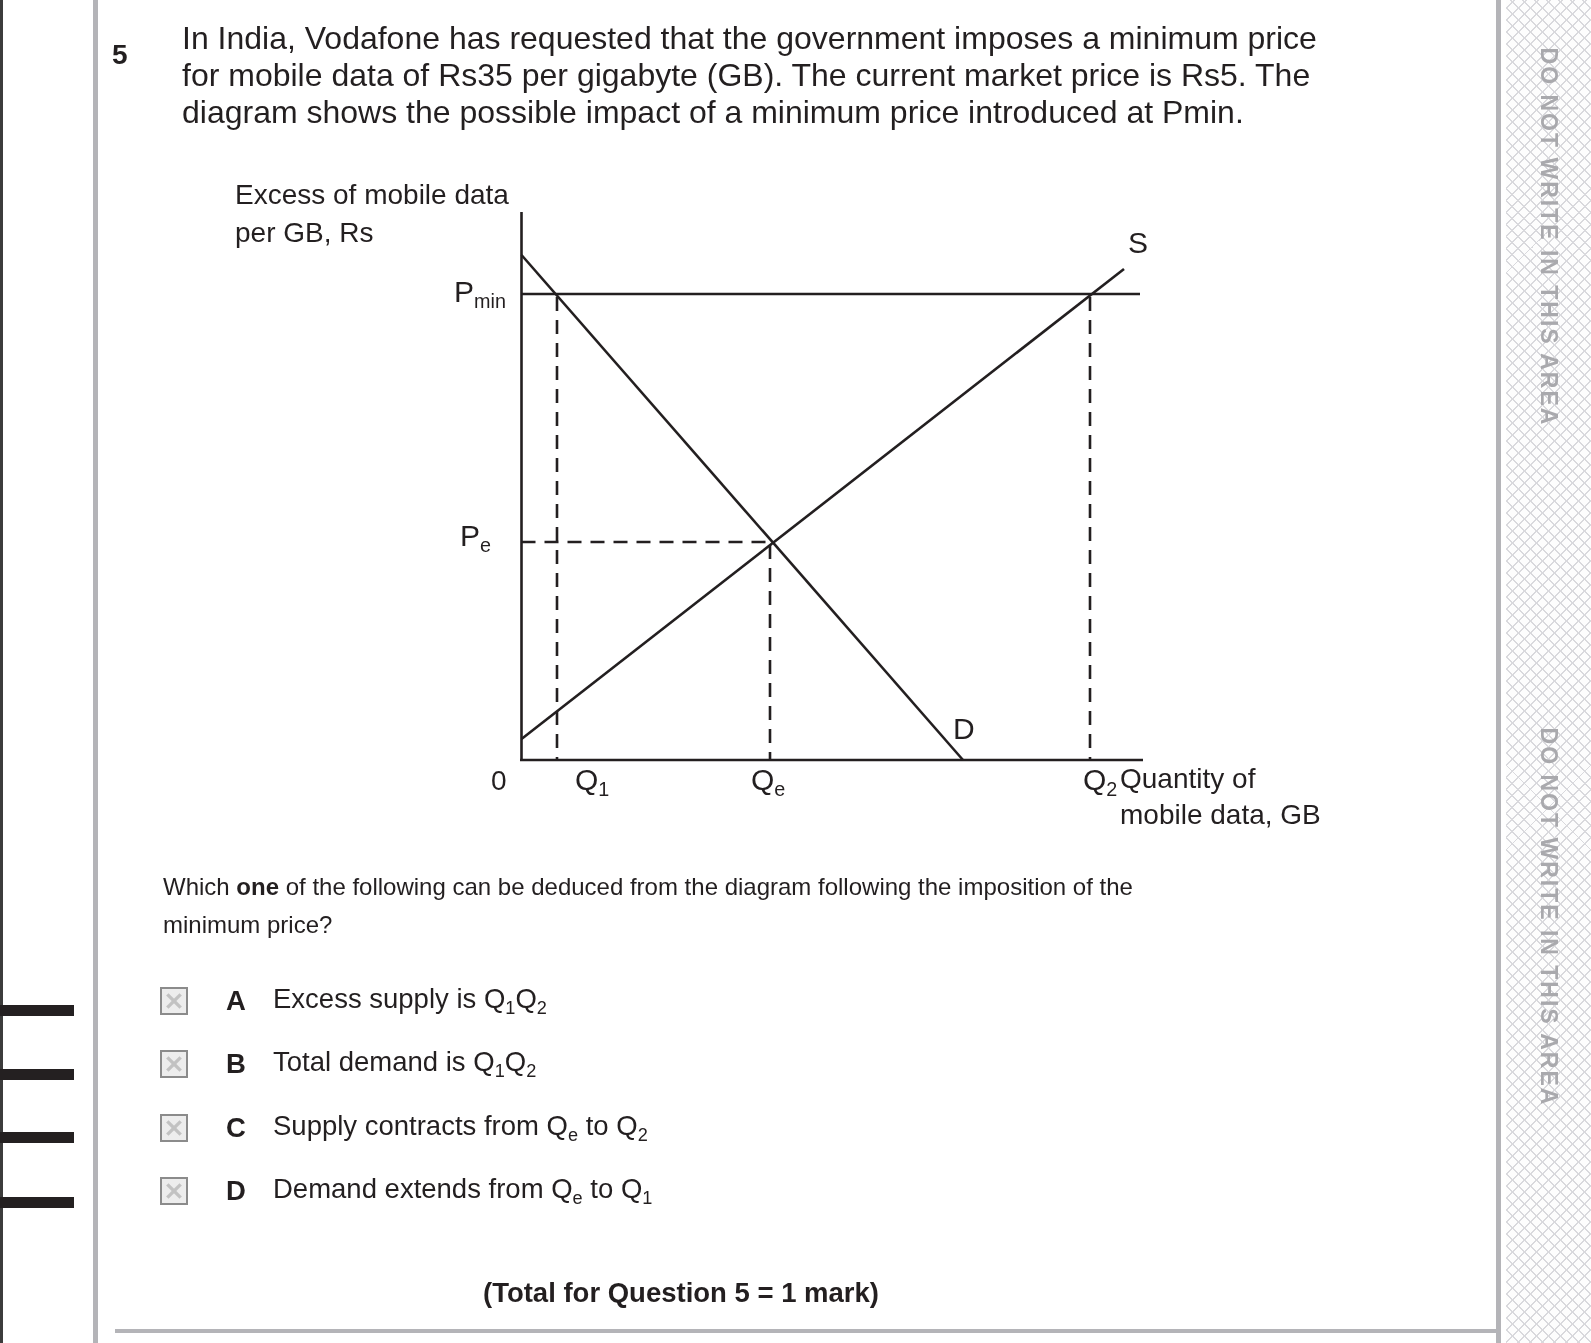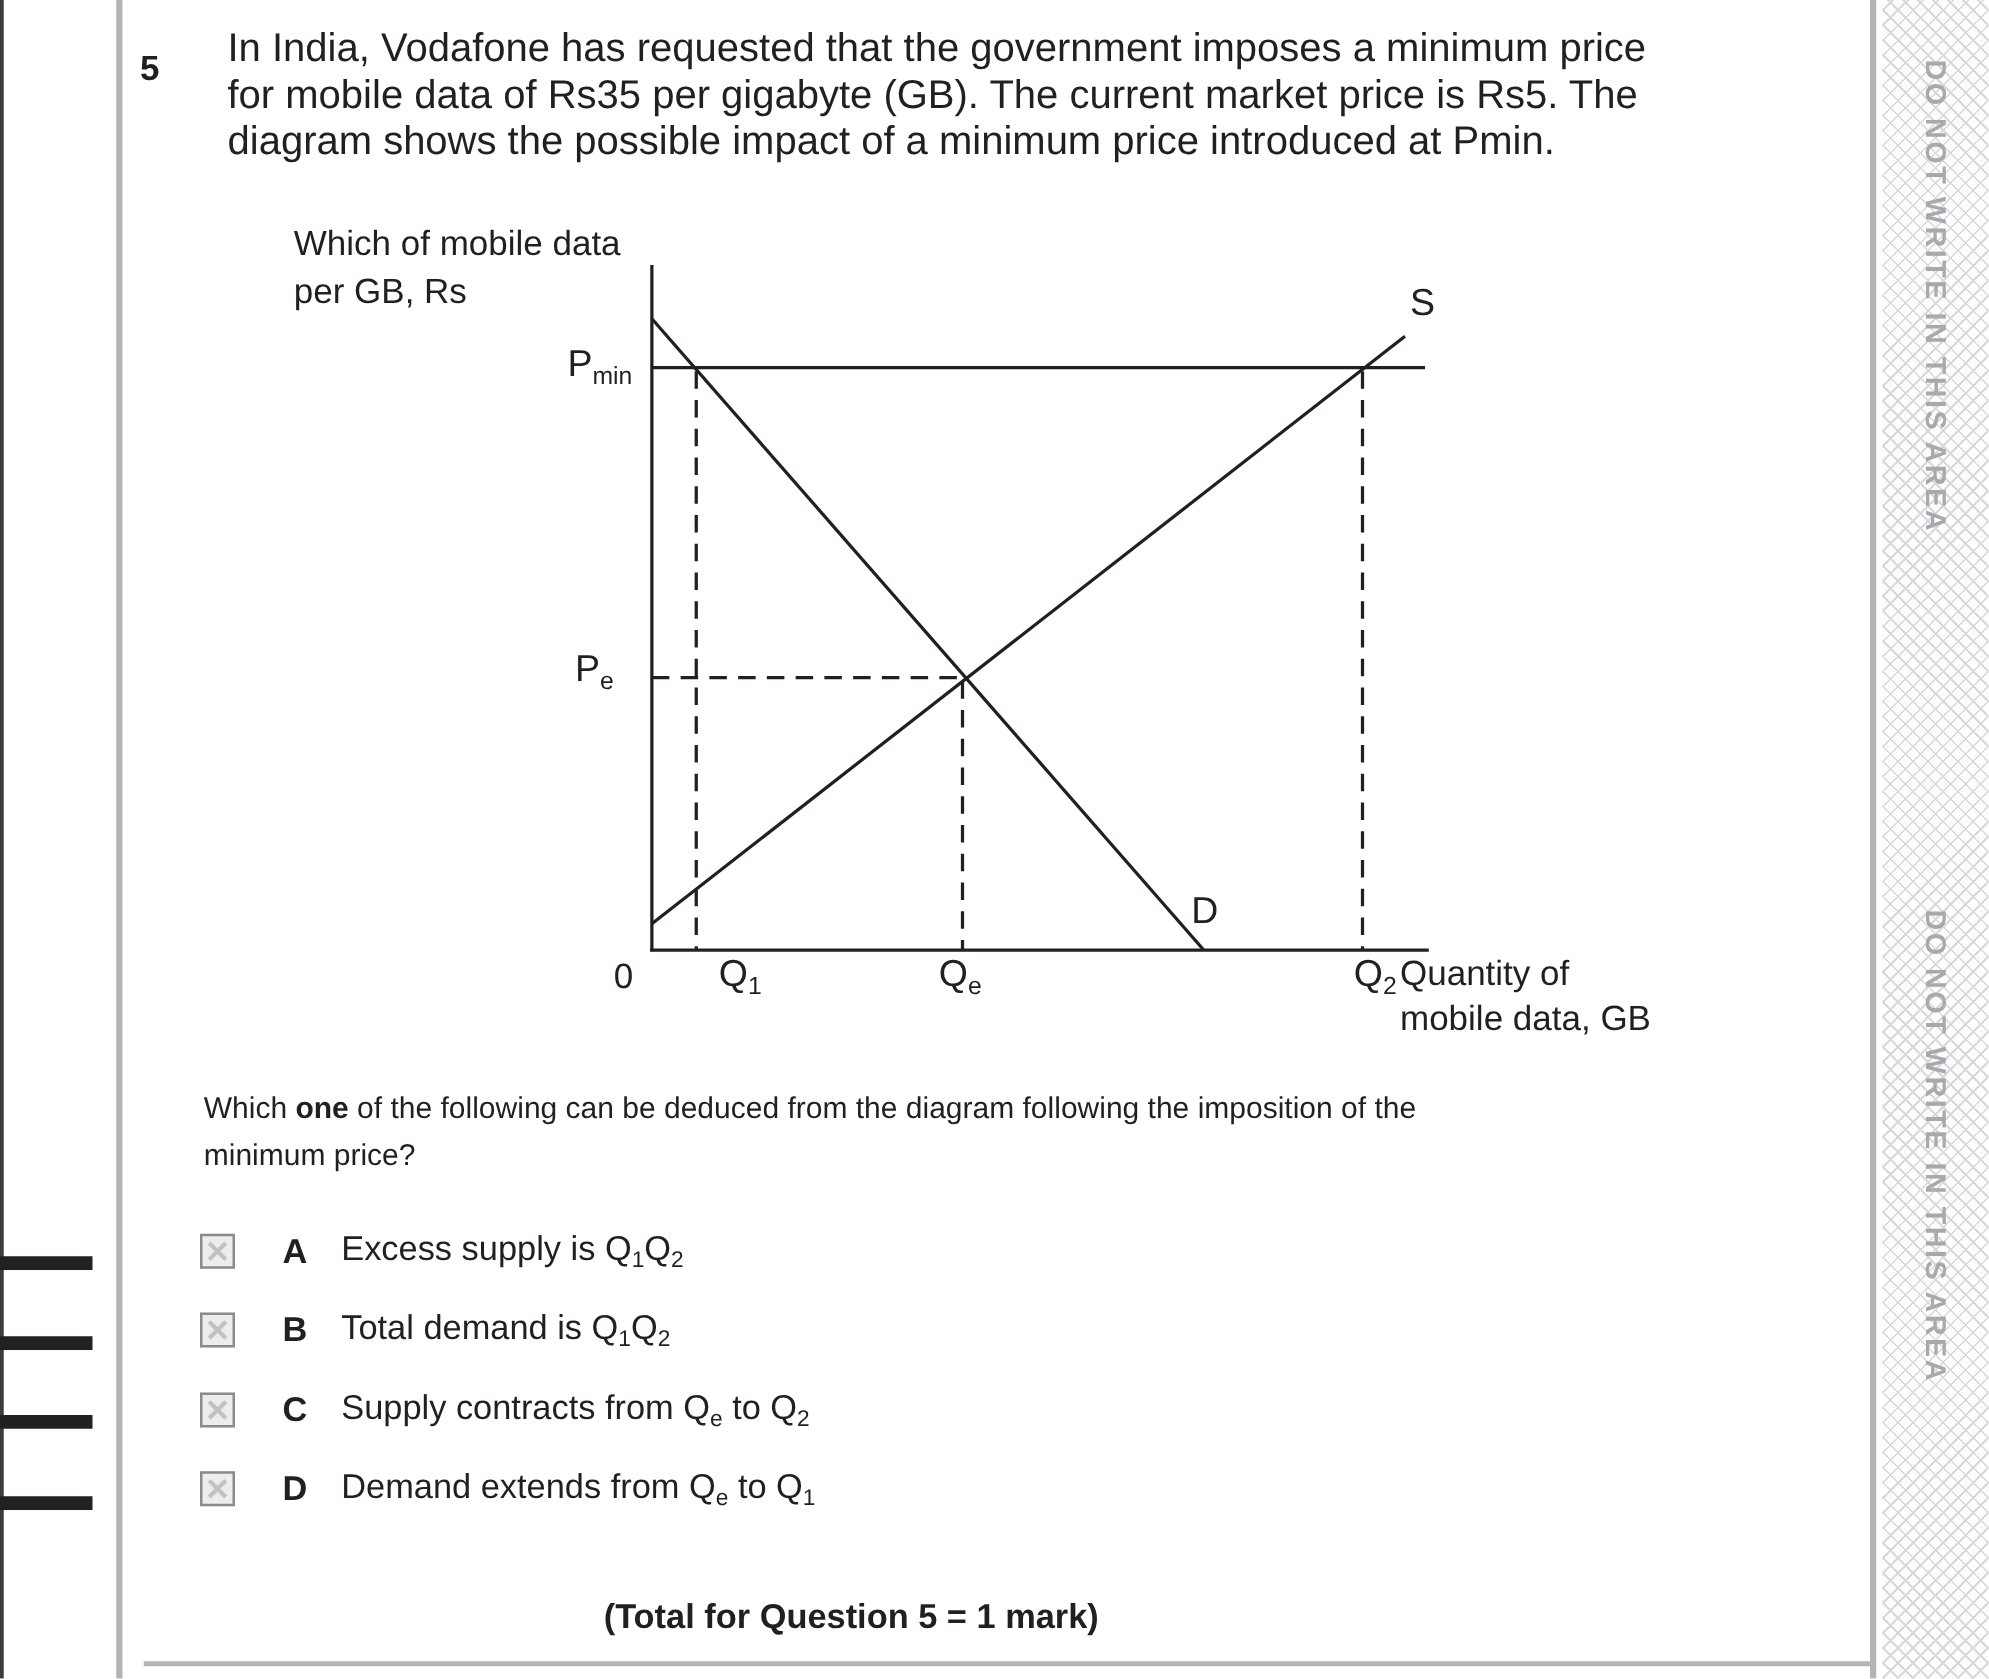--- a/index.html
+++ b/index.html
@@ -90,21 +90,21 @@
         <line x1="521.5" y1="255" x2="963" y2="760"></line>
         <line x1="521.5" y1="739" x2="1124" y2="269"></line>
         <line x1="521.5" y1="542" x2="768" y2="542" stroke-dasharray="14 9"></line>
         <line x1="557" y1="297" x2="557" y2="760" stroke-dasharray="14 9"></line>
         <line x1="770" y1="545" x2="770" y2="760" stroke-dasharray="14 9"></line>
         <line x1="1090" y1="297" x2="1090" y2="760" stroke-dasharray="14 9"></line>
       </g>
     </svg>
 
     <div class="yaxis-title">
-      <div>Which of mobile data</div>
+      <div>Excess of mobile data</div>
       <div>per GB, Rs</div>
     </div>
     <div class="xaxis-title">
       <div>Quantity of</div>
       <div>mobile data, GB</div>
     </div>
 
     <div class="diag-label lab-pmin"><span>P</span><span class="sub">min</span></div>
     <div class="diag-label lab-pe"><span>P</span><span class="sub">e</span></div>
     <div class="diag-label lab-s">S</div>

